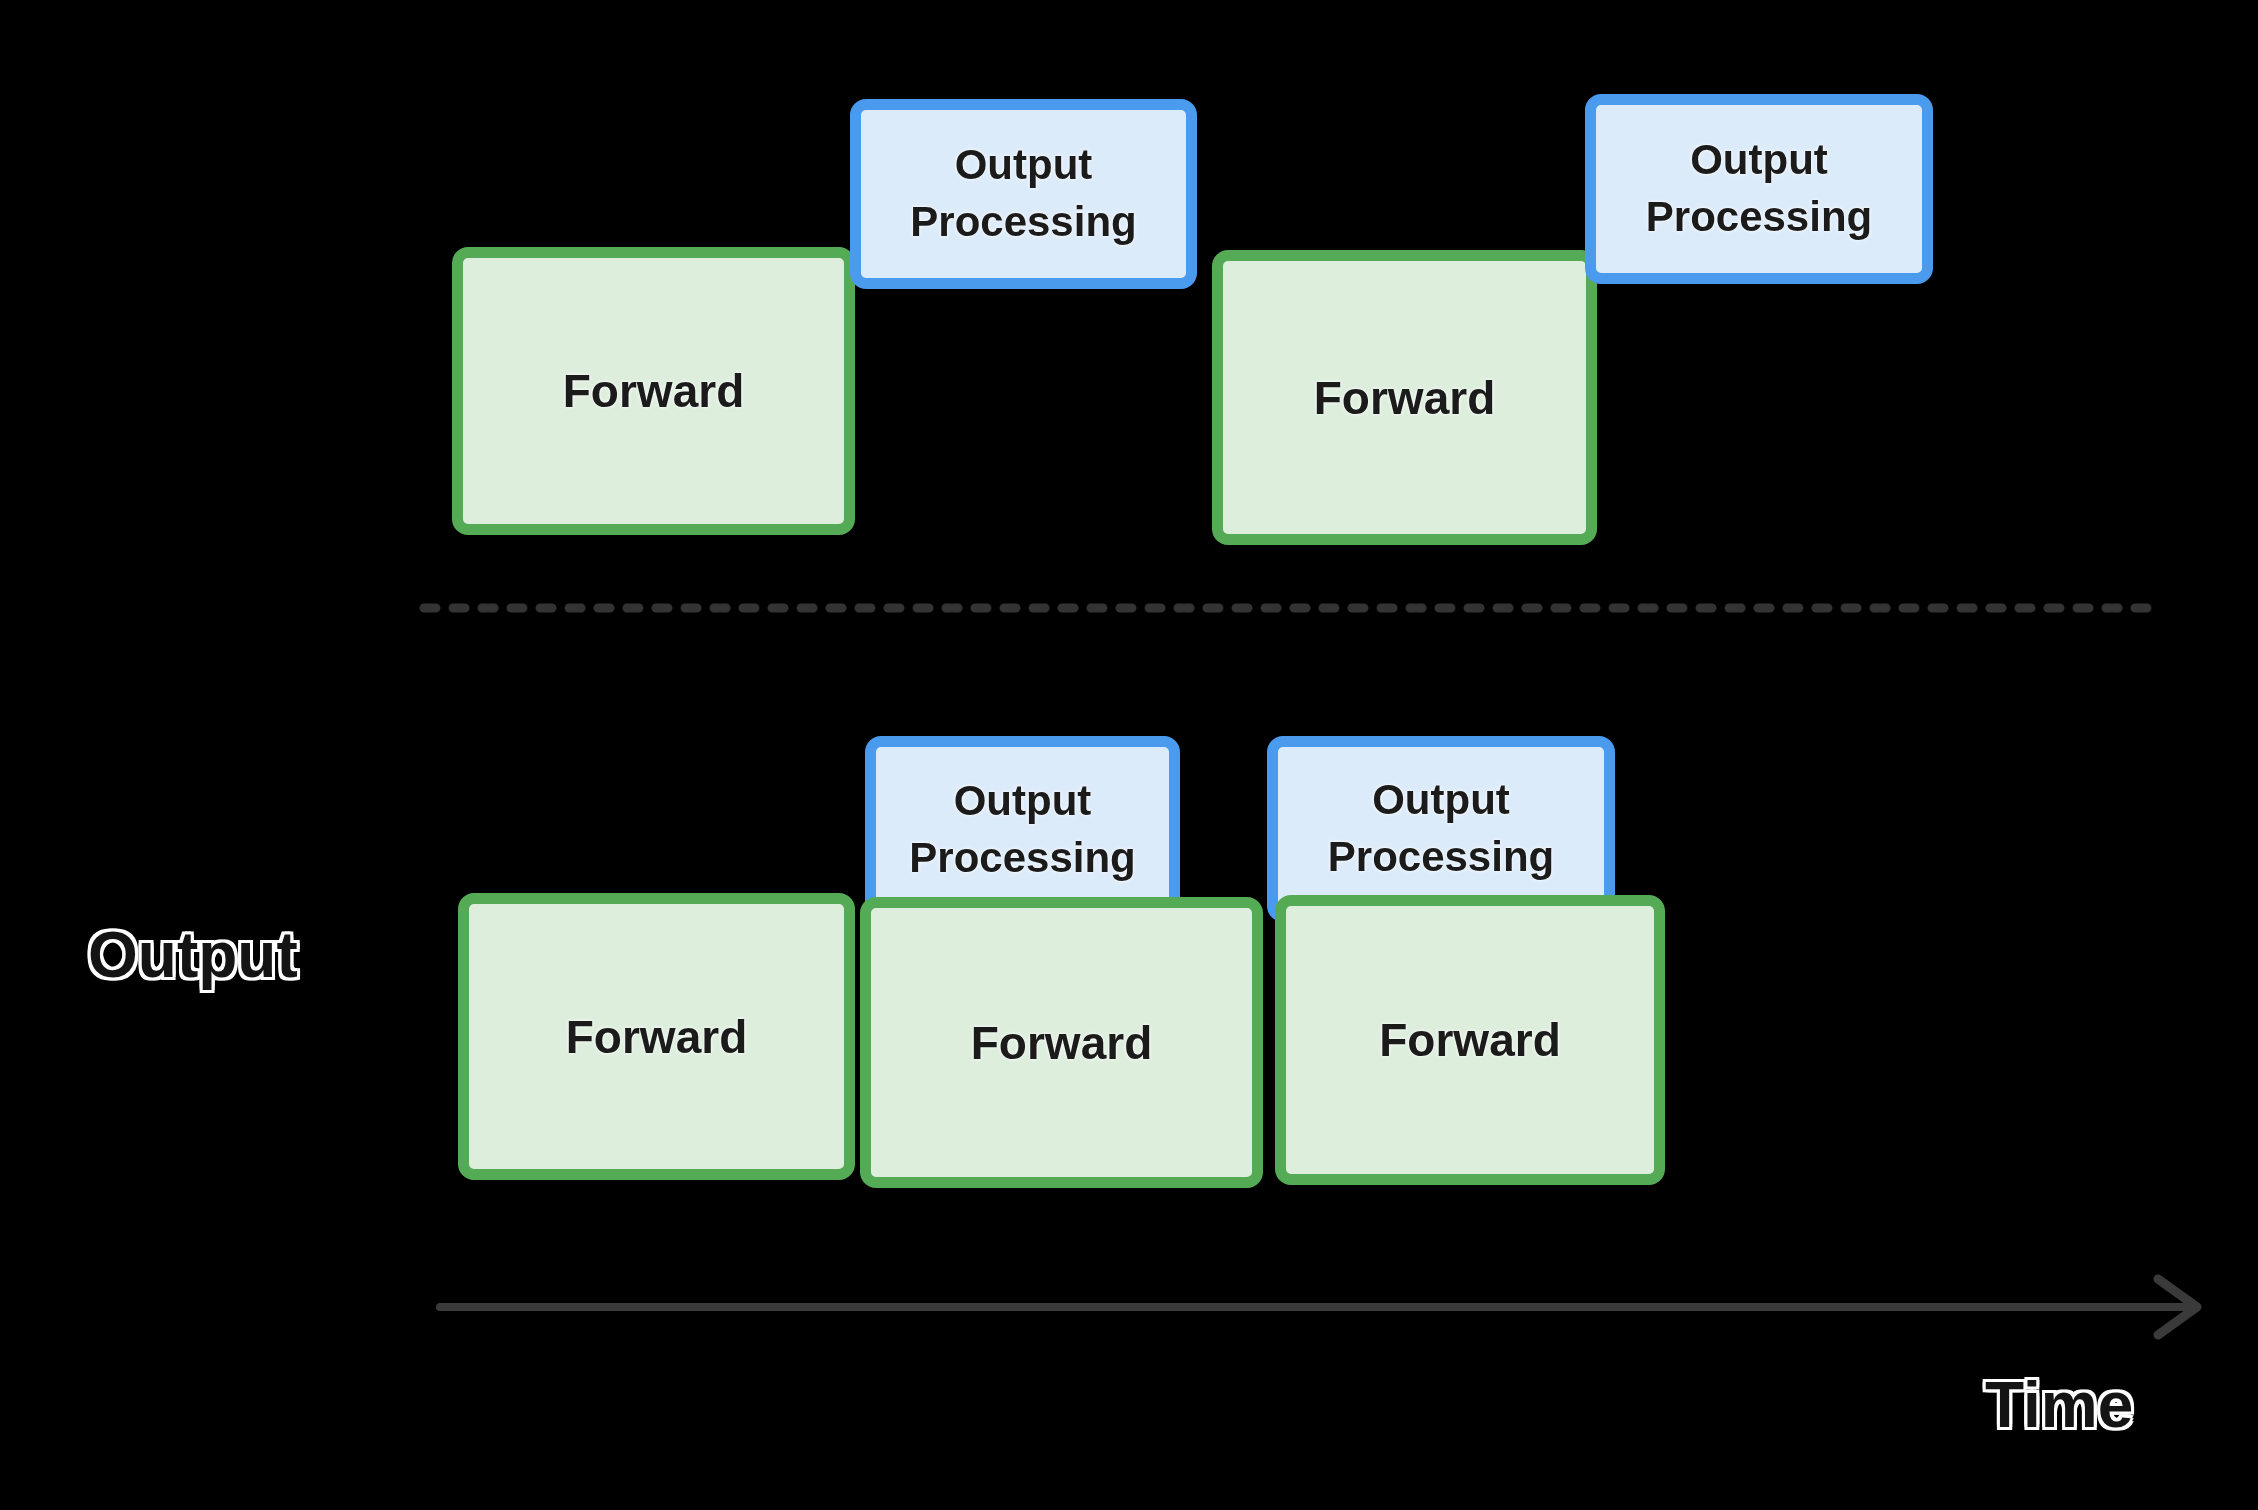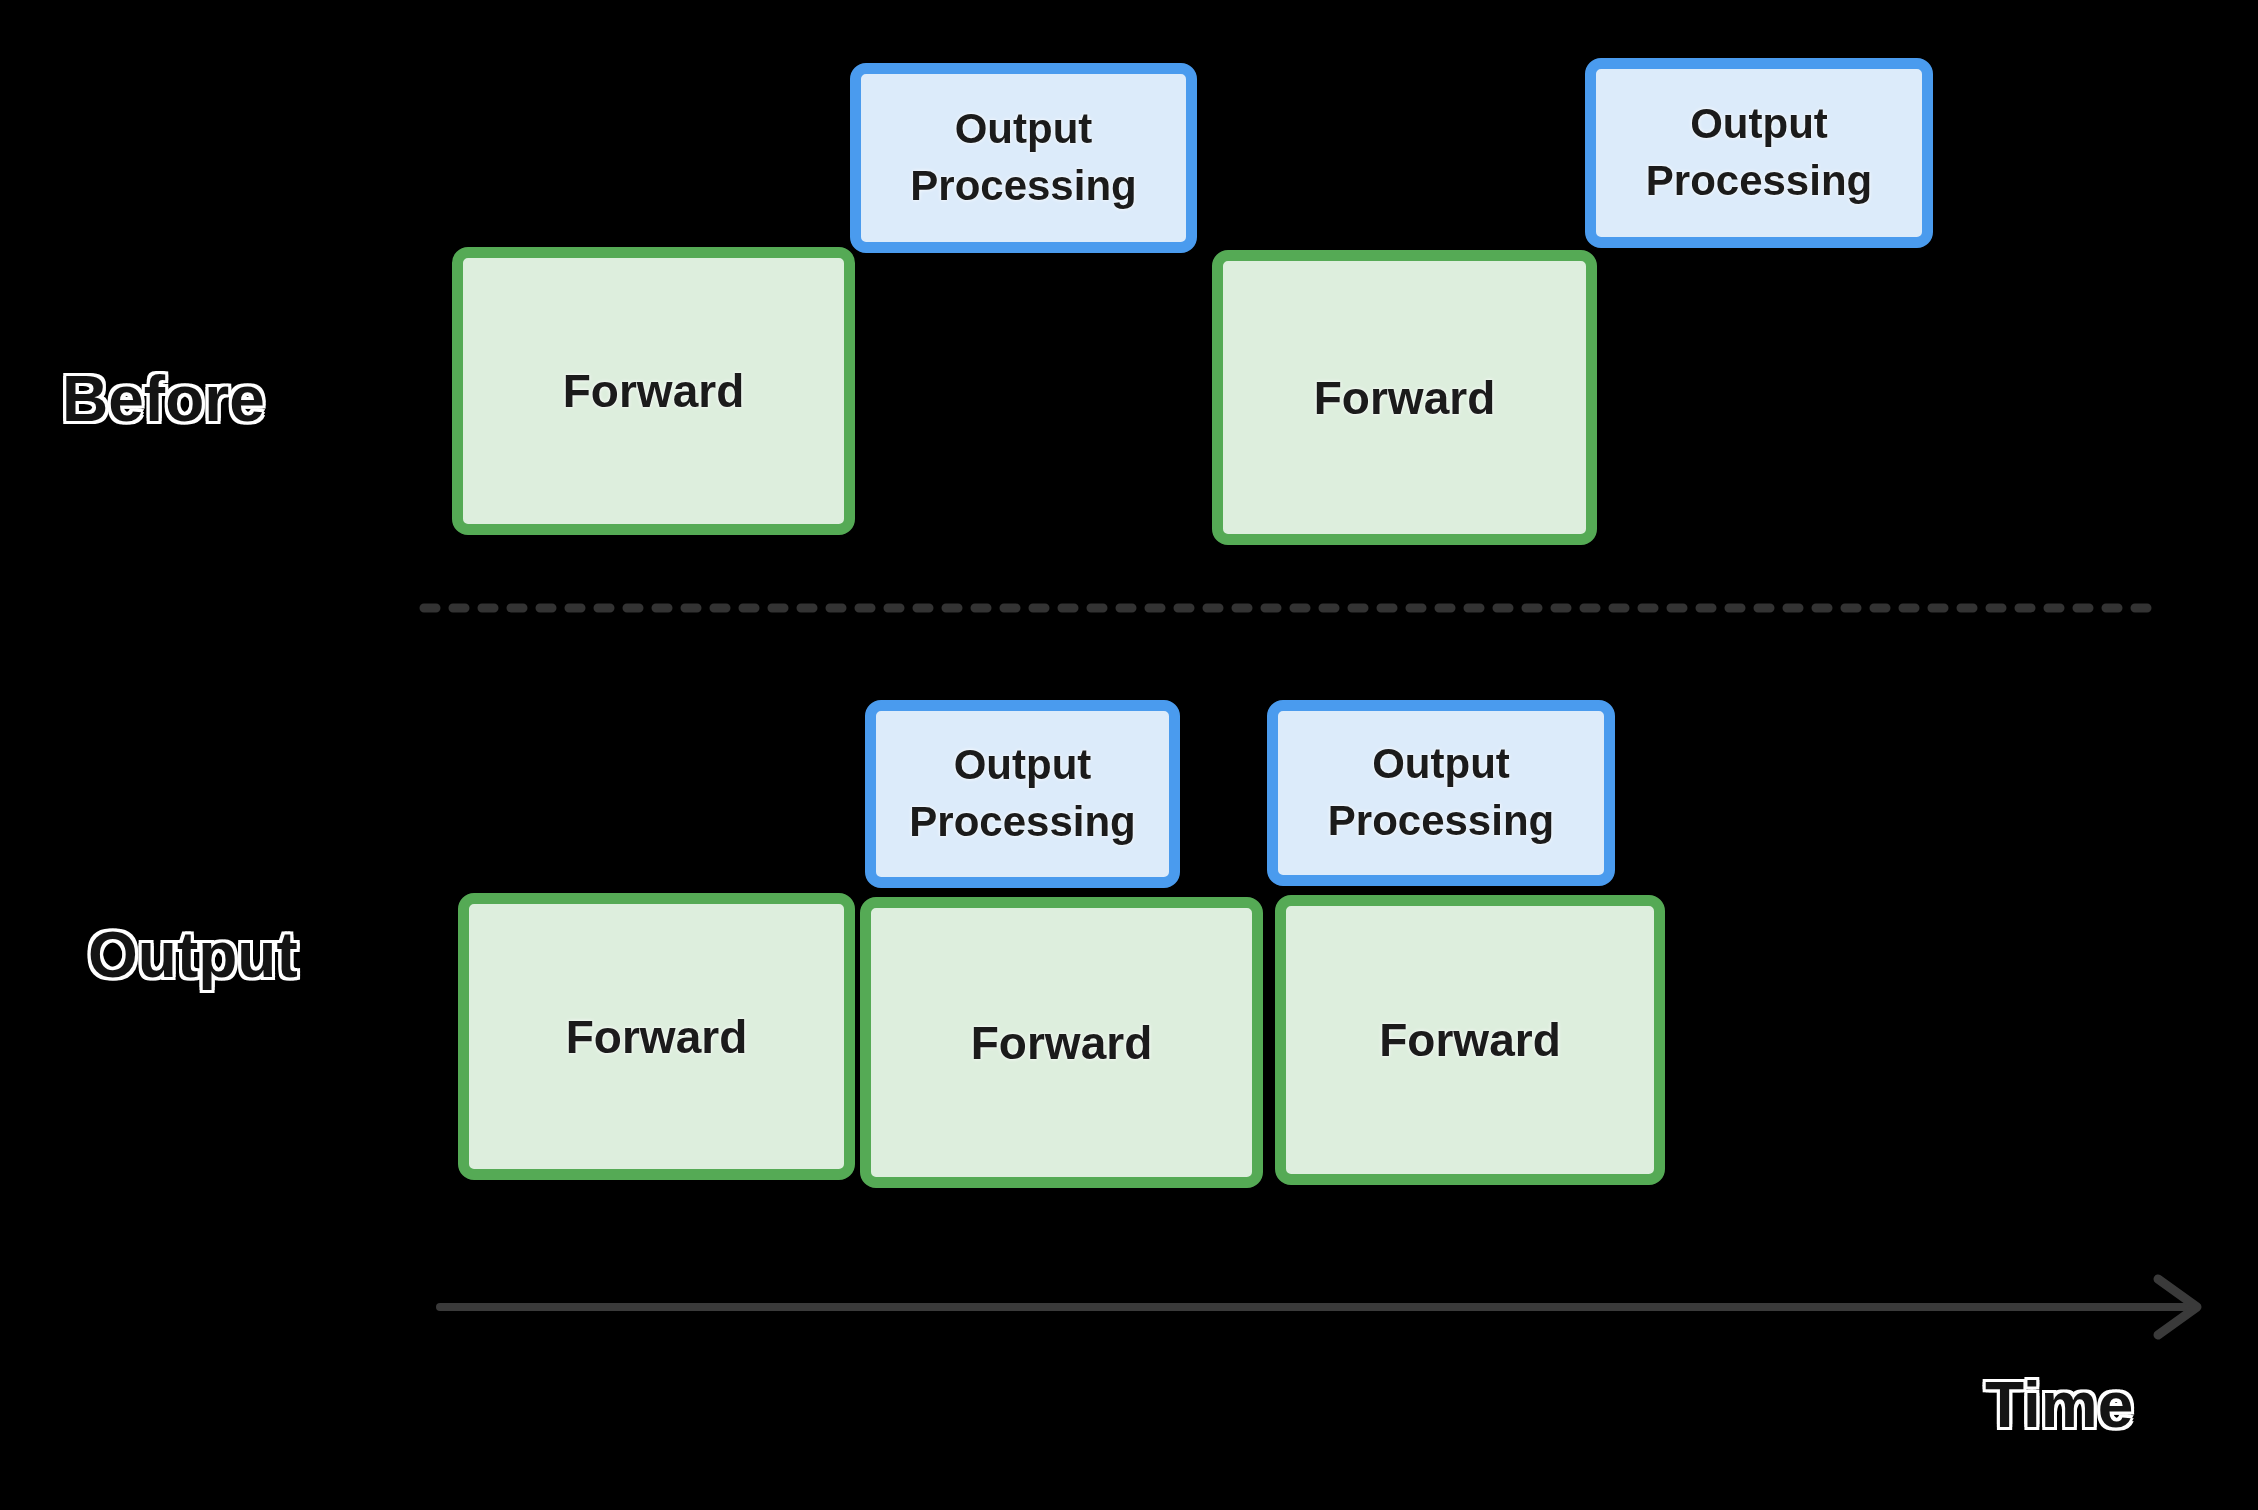--- a/index.html
+++ b/index.html
@@ -39,20 +39,21 @@
     background:var(--forward-fill);
     border:11px solid var(--forward-border);
     font-size:46px;
   }
   .box.output{
     background:var(--output-fill);
     border:11px solid var(--output-border);
     font-size:42px;
     line-height:1.35;
     padding:0 36px;
+    margin-top:36px;
   }
   .row-label{
     position:absolute;
     font-size:64px;
     font-weight:700;
     color:var(--label-text);
     text-shadow:
       -3px -3px 0 var(--label-outline), 3px -3px 0 var(--label-outline),
       -3px  3px 0 var(--label-outline), 3px  3px 0 var(--label-outline),
       -3px  0   0 var(--label-outline), 3px  0   0 var(--label-outline),
@@ -62,21 +63,20 @@
   svg.overlay{position:absolute;left:0;top:0;width:2258px;height:1510px;pointer-events:none;}
   .divider-line{stroke:var(--divider);stroke-width:9;stroke-linecap:round;stroke-dasharray:12 17;fill:none;}
   .axis-line{stroke:var(--arrow);stroke-width:8;stroke-linecap:round;fill:none;}
   .axis-head{stroke:var(--arrow);stroke-width:9;stroke-linecap:round;stroke-linejoin:round;fill:none;}
 </style>
 </head>
 <body>
 
 <div class="canvas">
 
-  <div class="row-label" style="left:62px; top:362px;">Before</div>
 
   <div class="box forward" style="left:452px; top:247px; width:403px; height:288px;">
     <span>Forward</span>
   </div>
 
   <div class="box output" style="left:850px; top:63px; width:347px; height:190px;">
     <span>Output Processing</span>
   </div>
 
   <div class="box forward" style="left:1212px; top:250px; width:385px; height:295px;">

